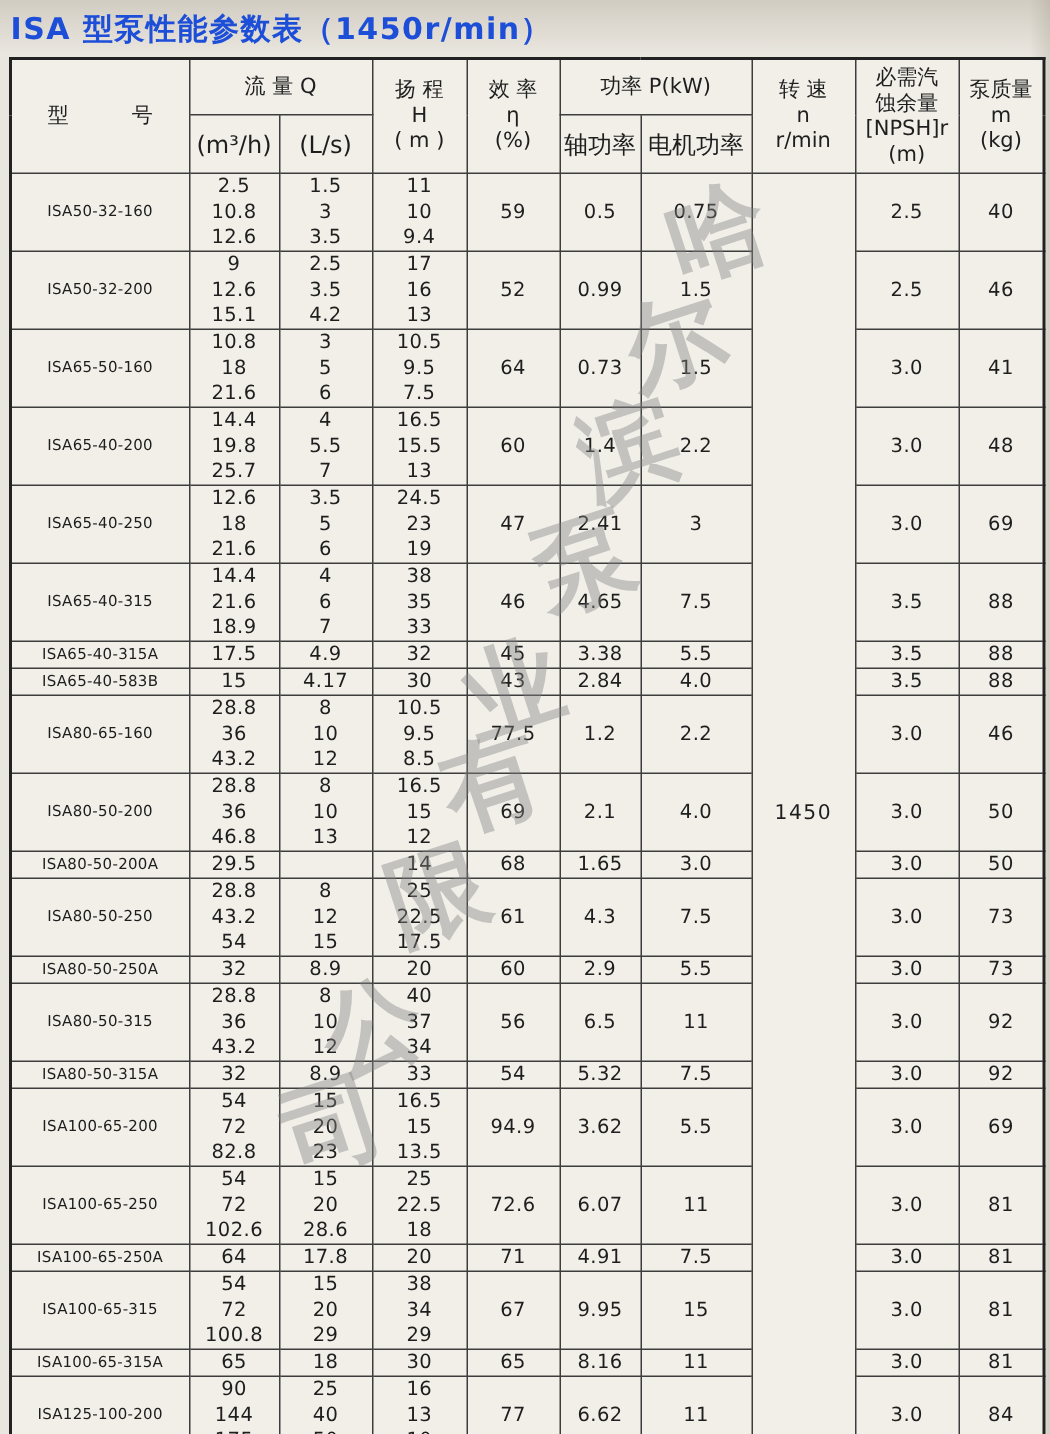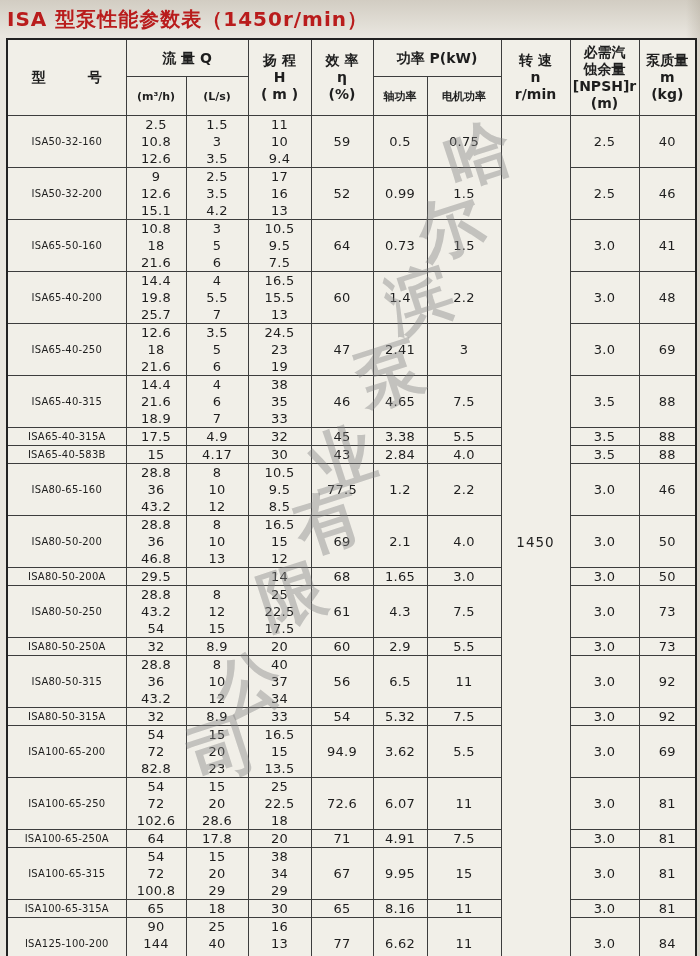--- a/index.html
+++ b/index.html
@@ -12,40 +12,40 @@
   
   .edge-top{position:absolute;left:0;top:0;width:700px;height:40px;
     background:linear-gradient(to bottom,rgba(156,146,128,0.30),rgba(156,146,128,0) 90%);
     pointer-events:none;}
   .edge-right{position:absolute;right:0;top:0;width:14px;height:956px;
     background:linear-gradient(to left,rgba(150,140,122,0.25),rgba(150,140,122,0));
     pointer-events:none;}
 
   .page-title{
     position:absolute;left:7px;top:6px;
-    font-size:20px;font-weight:bold;letter-spacing:1px;color:#b91c1c;
+    font-size:20px;font-weight:bold;letter-spacing:1px;color:#1d4ed8;
     white-space:nowrap;
   }
 
   table.pump{
     position:absolute;left:6px;top:38px;
     border-collapse:collapse;table-layout:fixed;
     width:689px;
     background:#f1efe8;
     font-size:13px;
   }
   table.pump th, table.pump td{
     border:1px solid #3d3d3d;
     padding:0;vertical-align:middle;text-align:center;
     line-height:17px;
     overflow:hidden;
   }
   table.pump{border:2px solid #222;}
-  th{font-weight:bold;font-size:14px;white-space:pre-line;line-height:17px;}
-  th.sub{font-size:11px;margin-top:32px;}
+  th{font-weight:normal;font-size:14px;white-space:pre-line;line-height:17px;}
+  th.sub{font-size:16px;margin-top:32px;}
   thead tr.h1 th{height:36px;}
   thead tr.h2 th{height:38px;}
   td.model-cell{text-align:left;padding-left:5px;font-size:10px;letter-spacing:0.2px;}
   td .ln{height:17px;line-height:17px;}
   td.vbottom{vertical-align:bottom;}
   td.vbottom .val{display:block;line-height:17px;margin-bottom:1px;}
   td.speed-cell{font-size:13.5px;letter-spacing:1px;background:transparent;}
   td.num{letter-spacing:0.3px;}
 
   

